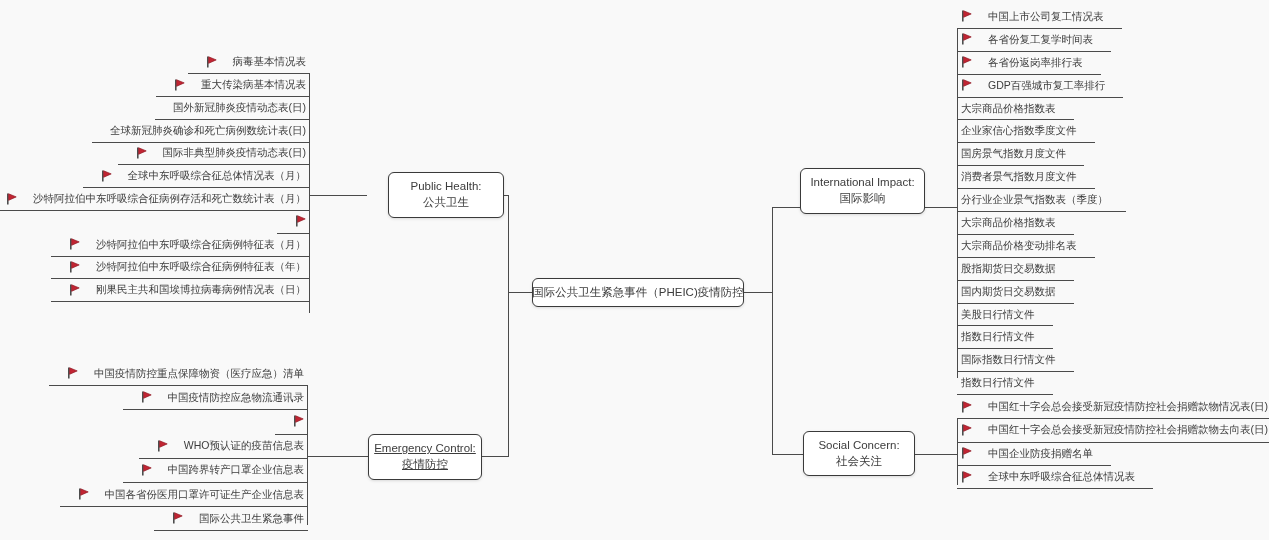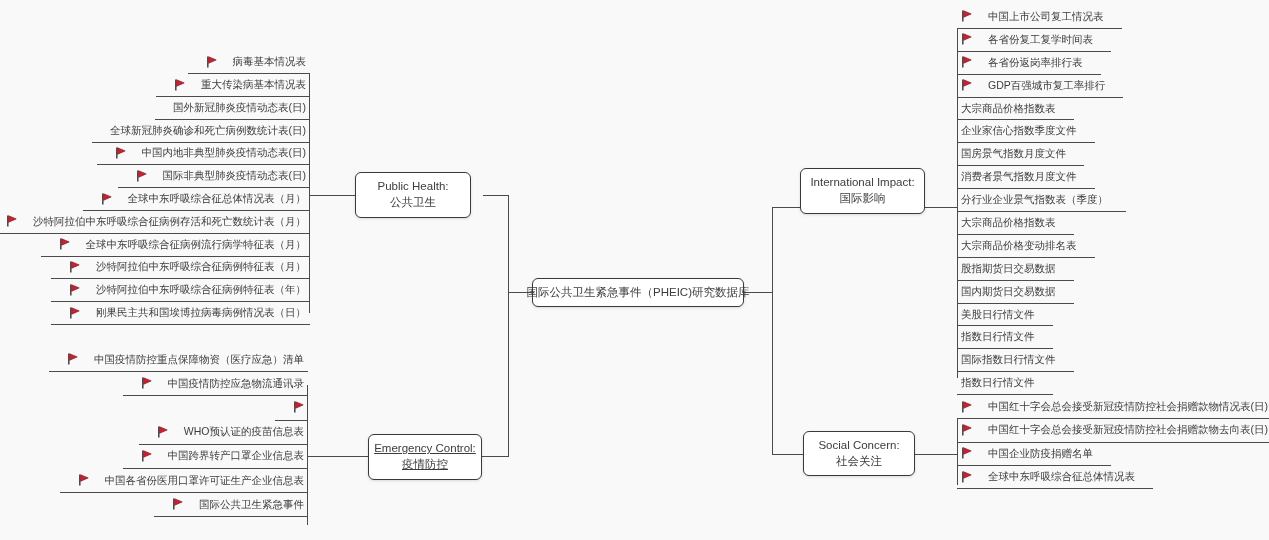--- a/index.html
+++ b/index.html
@@ -39,24 +39,24 @@
   <div class="hline" style="left:482px;top:456px;width:26px;"></div>
 
   <div class="vline" style="left:507.5px;top:195px;height:262px;"></div>
   <div class="vline" style="left:771.5px;top:207px;height:248px;"></div>
   <div class="vline" style="left:309px;top:73px;height:240px;"></div>
   <div class="vline" style="left:307px;top:385px;height:140px;"></div>
   <div class="vline" style="left:957px;top:28px;height:350px;"></div>
   <div class="vline" style="left:957px;top:418px;height:67px;"></div>
 
   <div id="root-node" class="node" style="left:532px;top:278px;width:212px;height:29px;">
-    <span>国际公共卫生紧急事件（PHEIC)研究数据库</span>
-  </div>
-
-  <div class="node branch-node" style="left:355px;top:172px;width:116px;height:46px;">
+    <span>国际公共卫生紧急事件（PHEIC)疫情防控</span>
+  </div>
+
+  <div class="node branch-node" style="left:388px;top:172px;width:116px;height:46px;">
     <span>Public Health:</span>
     <span>公共卫生</span>
   </div>
 
   <div class="node branch-node" style="left:368px;top:434px;width:114px;height:46px;text-decoration:underline;">
     <span>Emergency Control:</span>
     <span>疫情防控</span>
   </div>
 
   <div class="node branch-node" style="left:800px;top:168px;width:125px;height:46px;">
@@ -88,27 +88,20 @@
         <span class="leaf-label">国外新冠肺炎疫情动态表(日)</span>
       </div>
       <div class="leaf">
         <span class="leaf-label">全球新冠肺炎确诊和死亡病例数统计表(日)</span>
       </div>
       <div class="leaf">
         <svg class="flag" width="11" height="12" viewBox="0 0 11 12">
           <line x1="1.8" y1="0.5" x2="1.8" y2="11.5" stroke="#4d4d4d" stroke-width="1.6"></line>
           <path d="M2.6 0.8 L10.2 3.9 L2.6 7.3 Z" fill="#c22533" stroke="#8e1521" stroke-width="0.7"></path>
         </svg>
-        <span class="leaf-label">中国内地非典型肺炎疫情动态表(日)</span>
-      </div>
-      <div class="leaf">
-        <svg class="flag" width="11" height="12" viewBox="0 0 11 12">
-          <line x1="1.8" y1="0.5" x2="1.8" y2="11.5" stroke="#4d4d4d" stroke-width="1.6"></line>
-          <path d="M2.6 0.8 L10.2 3.9 L2.6 7.3 Z" fill="#c22533" stroke="#8e1521" stroke-width="0.7"></path>
-        </svg>
         <span class="leaf-label">国际非典型肺炎疫情动态表(日)</span>
       </div>
       <div class="leaf">
         <svg class="flag" width="11" height="12" viewBox="0 0 11 12">
           <line x1="1.8" y1="0.5" x2="1.8" y2="11.5" stroke="#4d4d4d" stroke-width="1.6"></line>
           <path d="M2.6 0.8 L10.2 3.9 L2.6 7.3 Z" fill="#c22533" stroke="#8e1521" stroke-width="0.7"></path>
         </svg>
         <span class="leaf-label">全球中东呼吸综合征总体情况表（月）</span>
       </div>
       <div class="leaf">
@@ -116,21 +109,20 @@
           <line x1="1.8" y1="0.5" x2="1.8" y2="11.5" stroke="#4d4d4d" stroke-width="1.6"></line>
           <path d="M2.6 0.8 L10.2 3.9 L2.6 7.3 Z" fill="#c22533" stroke="#8e1521" stroke-width="0.7"></path>
         </svg>
         <span class="leaf-label">沙特阿拉伯中东呼吸综合征病例存活和死亡数统计表（月）</span>
       </div>
       <div class="leaf">
         <svg class="flag" width="11" height="12" viewBox="0 0 11 12">
           <line x1="1.8" y1="0.5" x2="1.8" y2="11.5" stroke="#4d4d4d" stroke-width="1.6"></line>
           <path d="M2.6 0.8 L10.2 3.9 L2.6 7.3 Z" fill="#c22533" stroke="#8e1521" stroke-width="0.7"></path>
         </svg>
-        <span class="leaf-label">全球中东呼吸综合征病例流行病学特征表（月）</span>
       </div>
       <div class="leaf">
         <svg class="flag" width="11" height="12" viewBox="0 0 11 12">
           <line x1="1.8" y1="0.5" x2="1.8" y2="11.5" stroke="#4d4d4d" stroke-width="1.6"></line>
           <path d="M2.6 0.8 L10.2 3.9 L2.6 7.3 Z" fill="#c22533" stroke="#8e1521" stroke-width="0.7"></path>
         </svg>
         <span class="leaf-label">沙特阿拉伯中东呼吸综合征病例特征表（月）</span>
       </div>
       <div class="leaf">
         <svg class="flag" width="11" height="12" viewBox="0 0 11 12">
@@ -141,21 +133,21 @@
       </div>
       <div class="leaf">
         <svg class="flag" width="11" height="12" viewBox="0 0 11 12">
           <line x1="1.8" y1="0.5" x2="1.8" y2="11.5" stroke="#4d4d4d" stroke-width="1.6"></line>
           <path d="M2.6 0.8 L10.2 3.9 L2.6 7.3 Z" fill="#c22533" stroke="#8e1521" stroke-width="0.7"></path>
         </svg>
         <span class="leaf-label">刚果民主共和国埃博拉病毒病例情况表（日）</span>
       </div>
     </div>
 
-  <div class="leaves left" style="right:961px;top:348px;--rh:23.2px;">
+  <div class="leaves left" style="right:961px;top:362px;--rh:23.2px;">
       <div class="leaf">
         <svg class="flag" width="11" height="12" viewBox="0 0 11 12">
           <line x1="1.8" y1="0.5" x2="1.8" y2="11.5" stroke="#4d4d4d" stroke-width="1.6"></line>
           <path d="M2.6 0.8 L10.2 3.9 L2.6 7.3 Z" fill="#c22533" stroke="#8e1521" stroke-width="0.7"></path>
         </svg>
         <span class="leaf-label">中国疫情防控重点保障物资（医疗应急）清单</span>
       </div>
       <div class="leaf">
         <svg class="flag" width="11" height="12" viewBox="0 0 11 12">
           <line x1="1.8" y1="0.5" x2="1.8" y2="11.5" stroke="#4d4d4d" stroke-width="1.6"></line>

